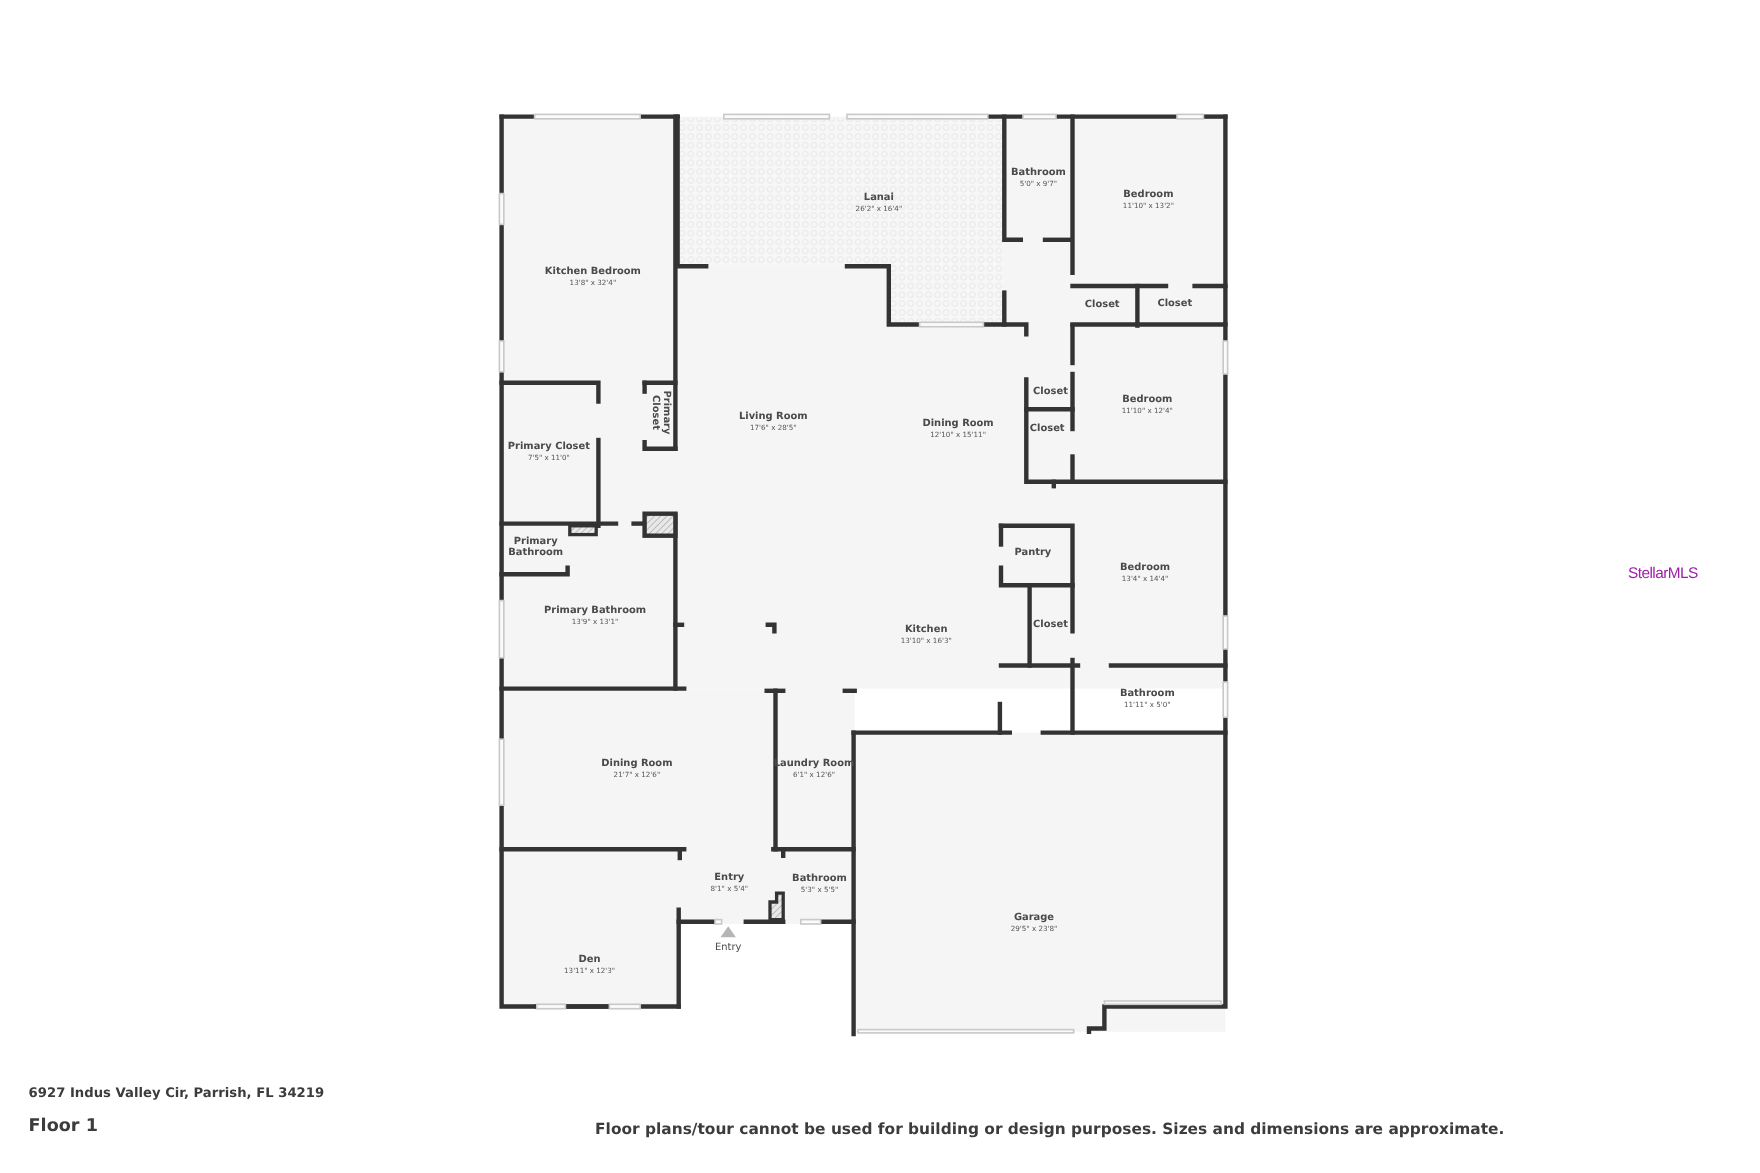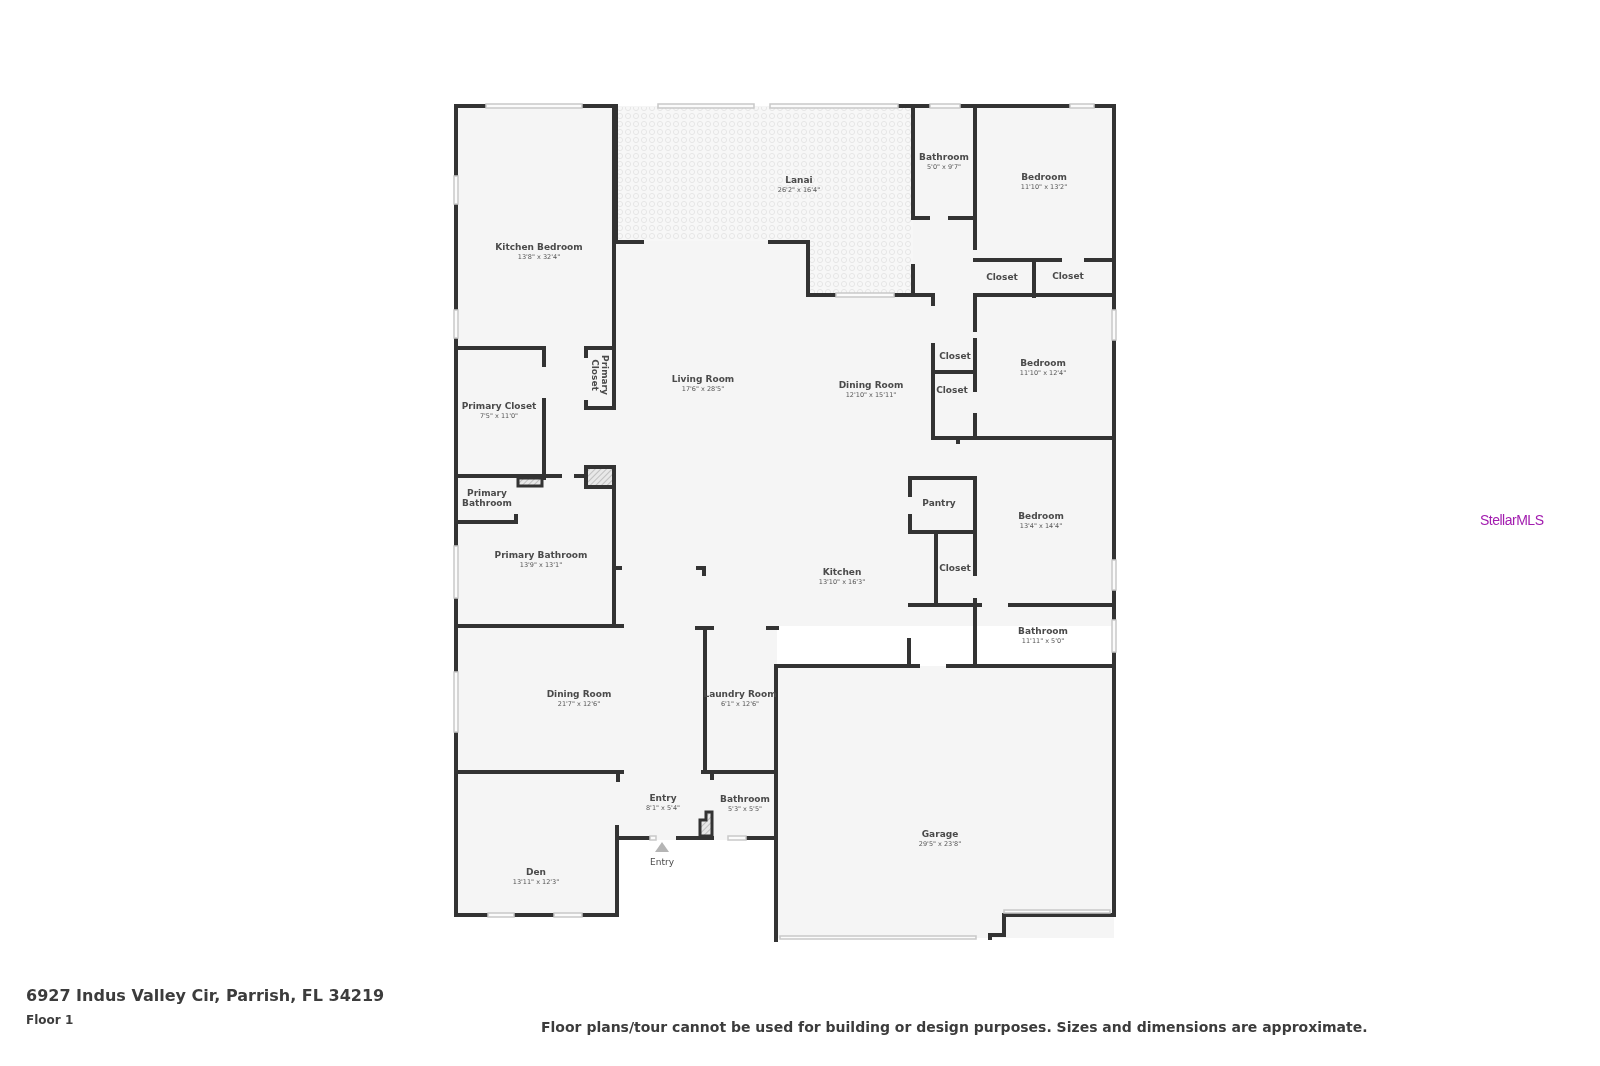--- a/index.html
+++ b/index.html
@@ -3,22 +3,22 @@
 <meta charset="utf-8">
 <style>
   html, body { margin:0; padding:0; background:#ffffff; }
   body { width:1600px; height:1066px; position:relative; overflow:hidden;
          font-family:"DejaVu Sans", "Liberation Sans", sans-serif; color:#444; }
   #plan { position:absolute; left:0; top:0; width:1600px; height:1066px; }
   .room-label { position:absolute; transform:translate(-50%,-50%); text-align:center; white-space:nowrap; line-height:1.15; }
   .room-name { font-size:9px; font-weight:bold; color:#4a4a4a; display:block; }
   .room-dim { font-size:6.5px; color:#555; display:block; margin-top:2px; }
   .rot { transform:translate(-50%,-50%) rotate(90deg); }
-  .footer-address { position:absolute; left:26px; top:986px; font-size:16px; font-weight:bold; color:#3c3c3c; }
-  .footer-floor { position:absolute; left:26px; top:1013px; font-size:12px; font-weight:bold; color:#3c3c3c; }
+  .footer-address { position:absolute; left:26px; top:986px; font-size:12px; font-weight:bold; color:#3c3c3c; }
+  .footer-floor { position:absolute; left:26px; top:1013px; font-size:16px; font-weight:bold; color:#3c3c3c; }
   .footer-disclaimer { position:absolute; left:541px; top:1019px; font-size:14px; font-weight:bold; color:#3c3c3c; }
   .watermark { position:absolute; left:1480px; top:512px; font-size:14px; color:#a21caf; font-family:"Liberation Sans", sans-serif; letter-spacing:-0.5px; }
   .entry-arrow { position:absolute; left:655px; top:842px; width:0; height:0;
                  border-left:7px solid transparent; border-right:7px solid transparent; border-bottom:10px solid #b5b5b5; }
   .entry-label { position:absolute; left:662px; top:862px; transform:translate(-50%,-50%); font-size:9px; font-weight:normal; color:#4a4a4a; }
 </style>
 </head>
 <body>
 
 <svg id="plan" viewBox="0 0 1600 1066" xmlns="http://www.w3.org/2000/svg">

